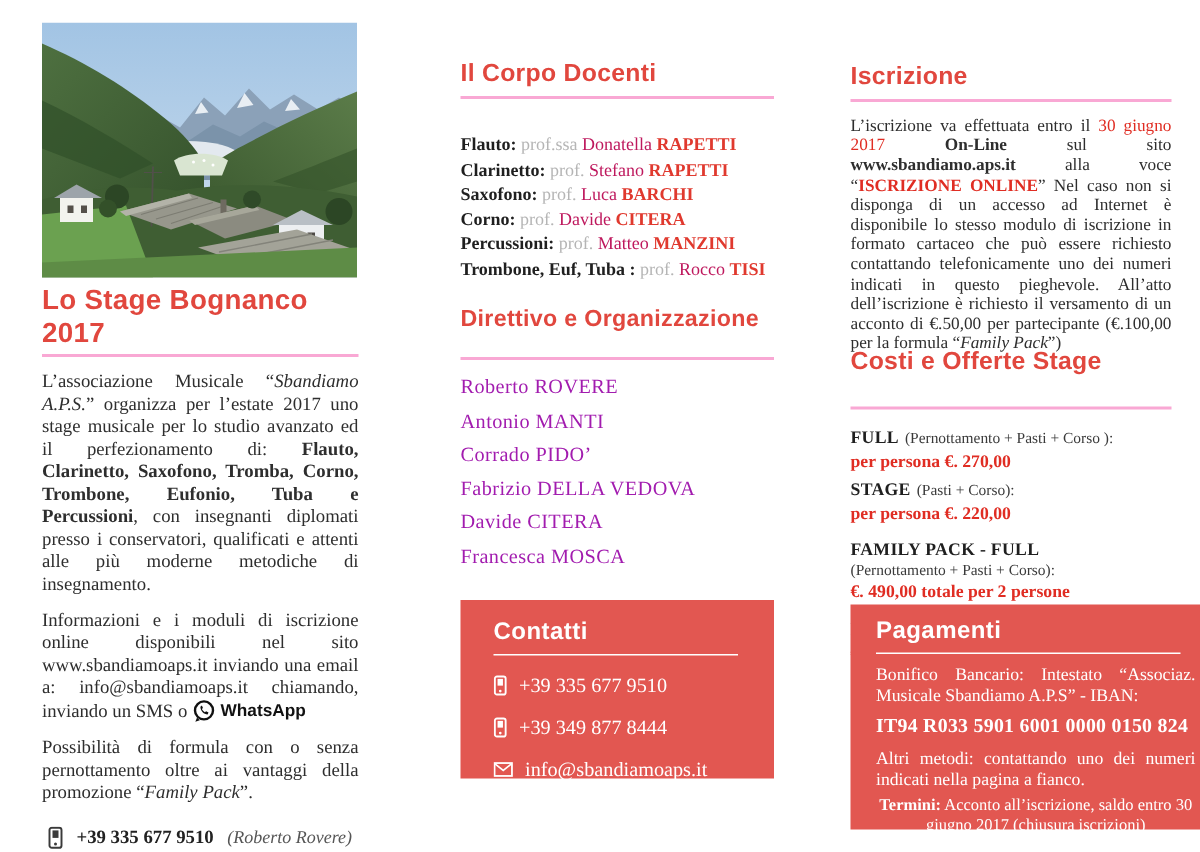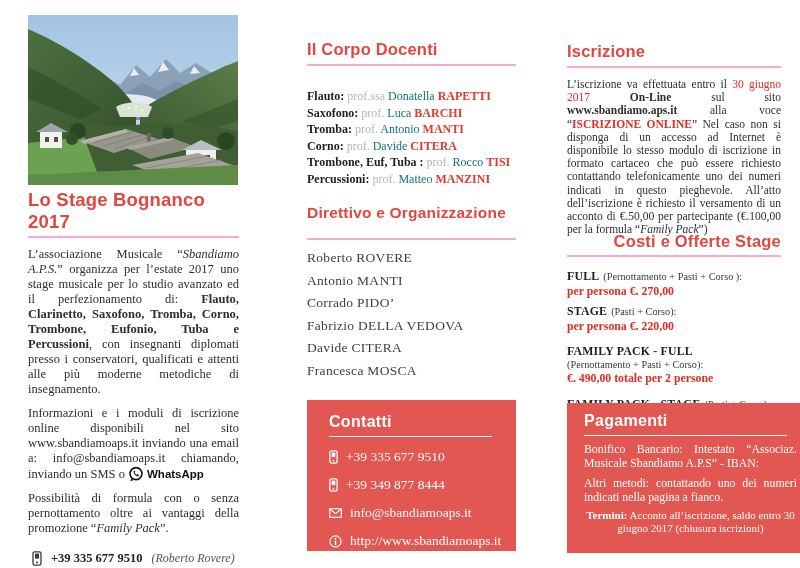--- a/index.html
+++ b/index.html
@@ -30,41 +30,41 @@
   .phone-row { display: flex; align-items: center; gap: 9px; margin-top: 15px; padding-left: 4px; }
   .phone-num { font-weight: 700; font-size: 12.5px; color: #222; }
   .phone-name { font-style: italic; font-size: 12px; color: #555; }
   
   #col-mid { position: absolute; left: 307px; top: 40px; width: 209px; }
   #docenti-heading { font-size: 16.5px; padding-bottom: 5px; }
   .doc-list { margin-top: 22px; }
   .doc-row { font-size: 12px; line-height: 16.5px; white-space: nowrap; }
   .doc-ins { font-weight: 700; color: #1f1f1f; }
   .doc-title { color: #b5b5b5; }
-  .doc-first { color: #0f766e; }
+  .doc-first { color: #be185d; }
   .doc-last { color: #e0392e; font-weight: 700; }
   #direttivo-heading { font-size: 15.5px; padding-bottom: 16px; margin-top: 17px; }
   .dir-list { margin-top: 7px; }
-  .dir-row { font-size: 13.5px; line-height: 22.5px; color: #404040; letter-spacing: 0.3px; }
+  .dir-row { font-size: 13.5px; line-height: 22.5px; color: #a21caf; letter-spacing: 0.3px; }
   
   .red-box { position: absolute; background: #e25751; color: #ffffff; }
-  #contatti-box { left: 307px; top: 400px; width: 209px; height: 151px; padding: 13px 14px 0 22px; }
+  #contatti-box { left: 307px; top: 400px; width: 209px; height: 119px; padding: 13px 14px 0 22px; }
   .box-heading {
     font-family: "Liberation Sans", sans-serif; font-weight: 700; font-size: 16px;
     color: #fff; border-bottom: 1px solid #fff; padding-bottom: 5px; margin-right: 10px;
     letter-spacing: 0.3px;
   }
   .con-item { display: flex; align-items: center; gap: 8px; margin-top: 12px; font-size: 13.5px; }
   
   #col-right { position: absolute; left: 567px; top: 42px; width: 214px; }
   #iscrizione-heading { font-size: 16.5px; padding-bottom: 5px; }
   #iscrizione-body { margin-top: 10px; font-size: 11.5px; line-height: 13.2px; text-align: justify; color: #2e2e2e; }
   .red-txt { color: #e02d23; }
   #costi { position: absolute; left: 567px; top: 232px; width: 214px; }
-  #costi-heading { font-size: 16.5px; padding-bottom: 4px; text-align: right; }
+  #costi-heading { font-size: 16.5px; padding-bottom: 20px; }
   .costi-rows { margin-top: 9px; }
   .c-name { font-weight: 700; font-size: 11.8px; color: #1f1f1f; letter-spacing: 0.2px; }
   .c-detail { font-size: 10.3px; color: #3a3a3a; }
   .c-price { color: #e02d23; font-weight: 700; font-size: 11.8px; line-height: 12.5px; margin-top: 1px; }
   .costi-row { margin-bottom: 3px; }
   .costi-row.gap { margin-top: 9px; }
   .c-detail.block { display: block; line-height: 12px; }
   #pagamenti-box { left: 567px; top: 403px; width: 245px; height: 150px; padding: 9px 15px 0 17px; }
   .pag-para { margin-top: 6px; font-size: 11.8px; line-height: 14px; text-align: justify; }
   #pag-iban { margin-top: 6px; font-size: 13.2px; font-weight: 700; letter-spacing: 0.2px; white-space: nowrap; }
@@ -162,25 +162,25 @@
     <span class="phone-num">+39 335 677 9510</span>
     <span class="phone-name">(Roberto Rovere)</span>
   </div>
 
 </div>
 
 <div id="col-mid">
   <div id="docenti-heading" class="rh">Il Corpo Docenti</div>
   <div class="doc-list">
     <div class="doc-row"><span class="doc-ins">Flauto:</span> <span class="doc-title">prof.ssa</span> <span class="doc-first">Donatella</span> <span class="doc-last">RAPETTI</span></div>
+    <div class="doc-row"><span class="doc-ins">Clarinetto:</span> <span class="doc-title">prof.</span> <span class="doc-first">Stefano</span> <span class="doc-last">RAPETTI</span></div>
     <div class="doc-row"><span class="doc-ins">Saxofono:</span> <span class="doc-title">prof.</span> <span class="doc-first">Luca</span> <span class="doc-last">BARCHI</span></div>
-    <div class="doc-row"><span class="doc-ins">Tromba:</span> <span class="doc-title">prof.</span> <span class="doc-first">Antonio</span> <span class="doc-last">MANTI</span></div>
     <div class="doc-row"><span class="doc-ins">Corno:</span> <span class="doc-title">prof.</span> <span class="doc-first">Davide</span> <span class="doc-last">CITERA</span></div>
+    <div class="doc-row"><span class="doc-ins">Percussioni:</span> <span class="doc-title">prof.</span> <span class="doc-first">Matteo</span> <span class="doc-last">MANZINI</span></div>
     <div class="doc-row"><span class="doc-ins">Trombone, Euf, Tuba :</span> <span class="doc-title">prof.</span> <span class="doc-first">Rocco</span> <span class="doc-last">TISI</span></div>
-    <div class="doc-row"><span class="doc-ins">Percussioni:</span> <span class="doc-title">prof.</span> <span class="doc-first">Matteo</span> <span class="doc-last">MANZINI</span></div>
   </div>
 
   <div id="direttivo-heading" class="rh">Direttivo e Organizzazione</div>
   <div class="dir-list">
     <div class="dir-row">Roberto ROVERE</div>
     <div class="dir-row">Antonio MANTI</div>
     <div class="dir-row">Corrado PIDO’</div>
     <div class="dir-row">Fabrizio DELLA VEDOVA</div>
     <div class="dir-row">Davide CITERA</div>
     <div class="dir-row">Francesca MOSCA</div>
@@ -245,17 +245,18 @@
     <div class="costi-row gap">
       <div><span class="c-name">FAMILY PACK - STAGE</span> <span class="c-detail">(Pasti + Corso):</span></div>
       <div class="c-price">€. 370,00 totale per 2 persone</div>
     </div>
   </div>
 </div>
 
 <div id="pagamenti-box" class="red-box">
   <div class="box-heading">Pagamenti</div>
   <p class="pag-para">Bonifico Bancario: Intestato “Associaz. Musicale Sbandiamo A.P.S” - IBAN:</p>
+  <div id="pag-iban">IT94 R033 5901 6001 0000 0150 824</div>
   <p class="pag-para">Altri metodi: contattando uno dei numeri indicati nella pagina a fianco.</p>
   <p id="pag-termini"><span class="bd">Termini:</span><span> Acconto all’iscrizione, saldo entro 30 giugno 2017 (chiusura iscrizioni)</span></p>
 </div>
 
 <div id="footer-caption">Verbania Notizie</div>
 
 </body></html>

